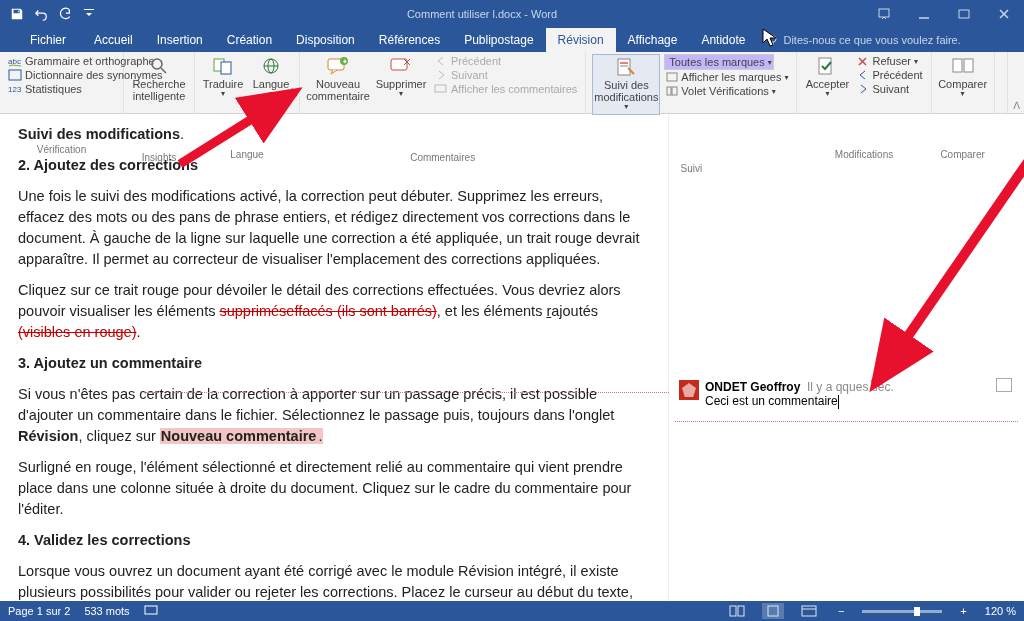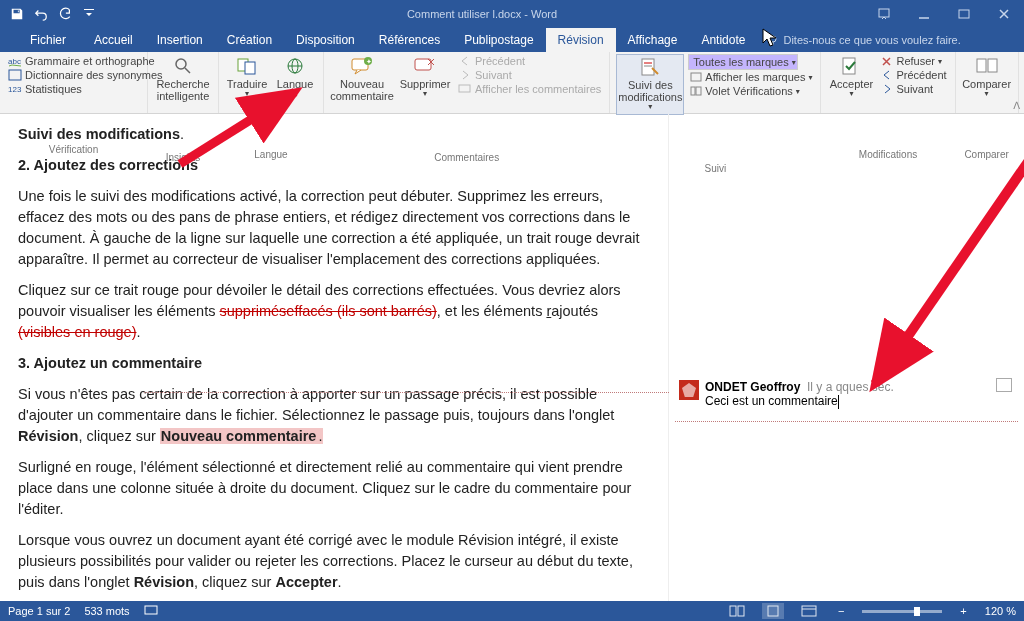--- a/index.html
+++ b/index.html
@@ -130,21 +130,21 @@
   <div class="tell-me">
     <svg width="12" height="12">
         <circle cx="6" cy="5" r="3" fill="none" stroke="#c8d6eb"></circle>
         <line x1="6" y1="8" x2="6" y2="11" stroke="#c8d6eb"></line>
       </svg>
     <span>Dites-nous ce que vous voulez faire.</span>
   </div>
 </div>
 
 <div class="ribbon">
-  <div class="rgroup" style="width:148px">
+  <div class="rgroup" style="width:124px">
     <div class="rgroup-body">
         <div class="vcol">
       <div class="rbtn-small">
             <svg width="14" height="12">
               <text x="0" y="9" font-size="8" fill="#2b579a">abc</text>
               <path d="M1 11l3 -1 9 1" stroke="#6fae4a" fill="none"></path>
             </svg>
             <span>Grammaire et orthographe</span>
           </div>
       <div class="rbtn-small">
@@ -355,20 +355,21 @@
 
 <div class="doc-area">
   <div class="doc-page">
     <p><span class="heading">Suivi des modifications</span>.</p>
     <p class="heading">2. Ajoutez des corrections</p>
     <p>Une fois le suivi des modifications activé, la correction peut débuter. Supprimez les erreurs, effacez des mots ou des pans de phrase entiers, et rédigez directement vos corrections dans le document. À gauche de la ligne sur laquelle une correction a été appliquée, un trait rouge devrait apparaître. Il permet au correcteur de visualiser l'emplacement des corrections appliquées.</p>
     <p><span>Cliquez sur ce trait rouge pour dévoiler le détail des corrections effectuées. Vous devriez alors pouvoir visualiser les éléments </span><span class="strike-red">suppriméseffacés (ils sont barrés)</span><span>, et les éléments </span><span style="text-decoration:underline">r</span><span>ajoutés </span><span class="strike-red">(visibles en rouge)</span><span>.</span></p>
     <p class="heading">3. Ajoutez un commentaire</p>
     <p><span>Si vous n'êtes pas certain de la correction à apporter sur un passage précis, il est possible d'ajouter un commentaire dans le fichier. Sélectionnez le passage puis, toujours dans l'onglet </span><b>Révision</b><span>, cliquez sur </span><b class="highlight-comment">Nouveau commentaire</b><span class="highlight-comment">.</span></p>
     <p>Surligné en rouge, l'élément sélectionné et directement relié au commentaire qui vient prendre place dans une colonne située à droite du document. Cliquez sur le cadre du commentaire pour l'éditer.</p>
+    <p class="heading">4. Validez les corrections</p>
     <p><span>Lorsque vous ouvrez un document ayant été corrigé avec le module Révision intégré, il existe plusieurs possibilités pour valider ou rejeter les corrections. Placez le curseur au début du texte, puis dans l'onglet </span><b>Révision</b><span>, cliquez sur </span><b>Accepter</b><span>.</span></p>
   </div>
   <div class="comment-pane">
     <div class="comment-line"></div>
     <div class="comment-box">
       <div class="comment-avatar"></div>
       <div class="comment-reply"></div>
       <div><span class="author">ONDET Geoffroy</span>&nbsp; <span class="time">Il y a qques sec.</span></div>
       <div><span>Ceci est un commentaire</span><span class="caret-blink"></span></div>
     </div>

